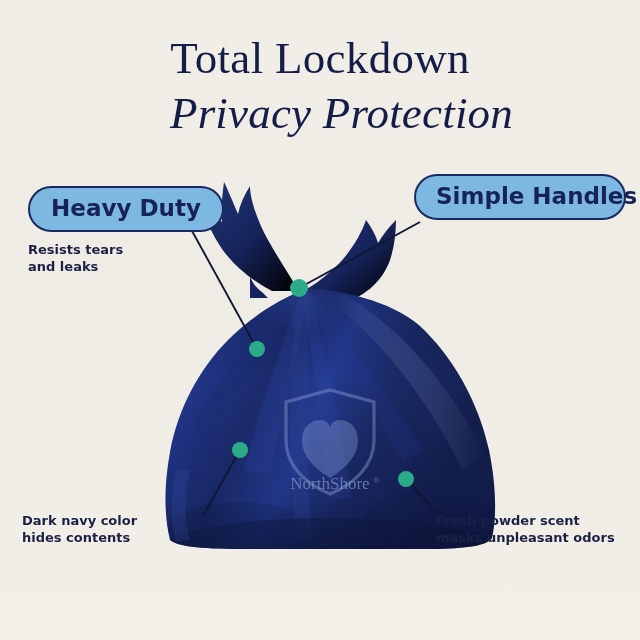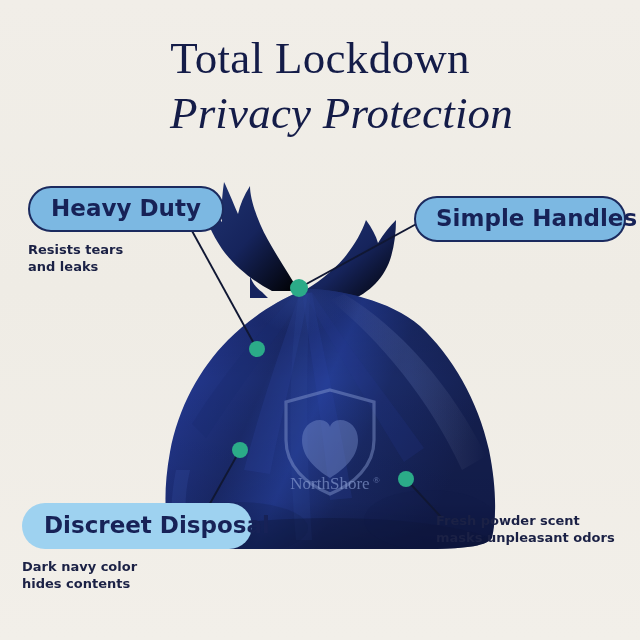--- a/index.html
+++ b/index.html
@@ -85,21 +85,21 @@
     margin-top: 9px;
     font-size: 13px;
     font-weight: bold;
     color: #1b2145;
     line-height: 1.32;
     text-align: left;
     white-space: pre-line;
   }
 
   #callout-heavy-duty { left: 28px;  top: 186px;  width: 196px; }
-  #callout-simple-handles { left: 414px; top: 196px; width: 212px; }
+  #callout-simple-handles { left: 414px; top: 174px; width: 212px; }
   #callout-discreet-disposal { left: 22px;  top: 503px;  width: 230px; }
   #callout-scented { left: 436px; top: 503px;  width: 192px; }
 
   #callout-heavy-duty .pill,
   #callout-simple-handles .pill,
   #callout-discreet-disposal .pill,
   #callout-scented .pill { display: block; }
 </style>
 </head>
 <body>
@@ -261,21 +261,20 @@
     <span class="pill top">Heavy Duty</span>
     <div class="caption">Resists tears
 and leaks</div>
   </div>
 
   <div class="callout" id="callout-simple-handles">
     <span class="pill top">Simple Handles</span>
   </div>
 
   <div class="callout" id="callout-discreet-disposal">
-    <span class="pill bottom">Discreet Disposal</span>
     <div class="caption">Dark navy color
 hides contents</div>
   </div>
 
   <div class="callout" id="callout-scented">
     <div class="caption">Fresh powder scent
 masks unpleasant odors</div>
   </div>
 
 </div>

